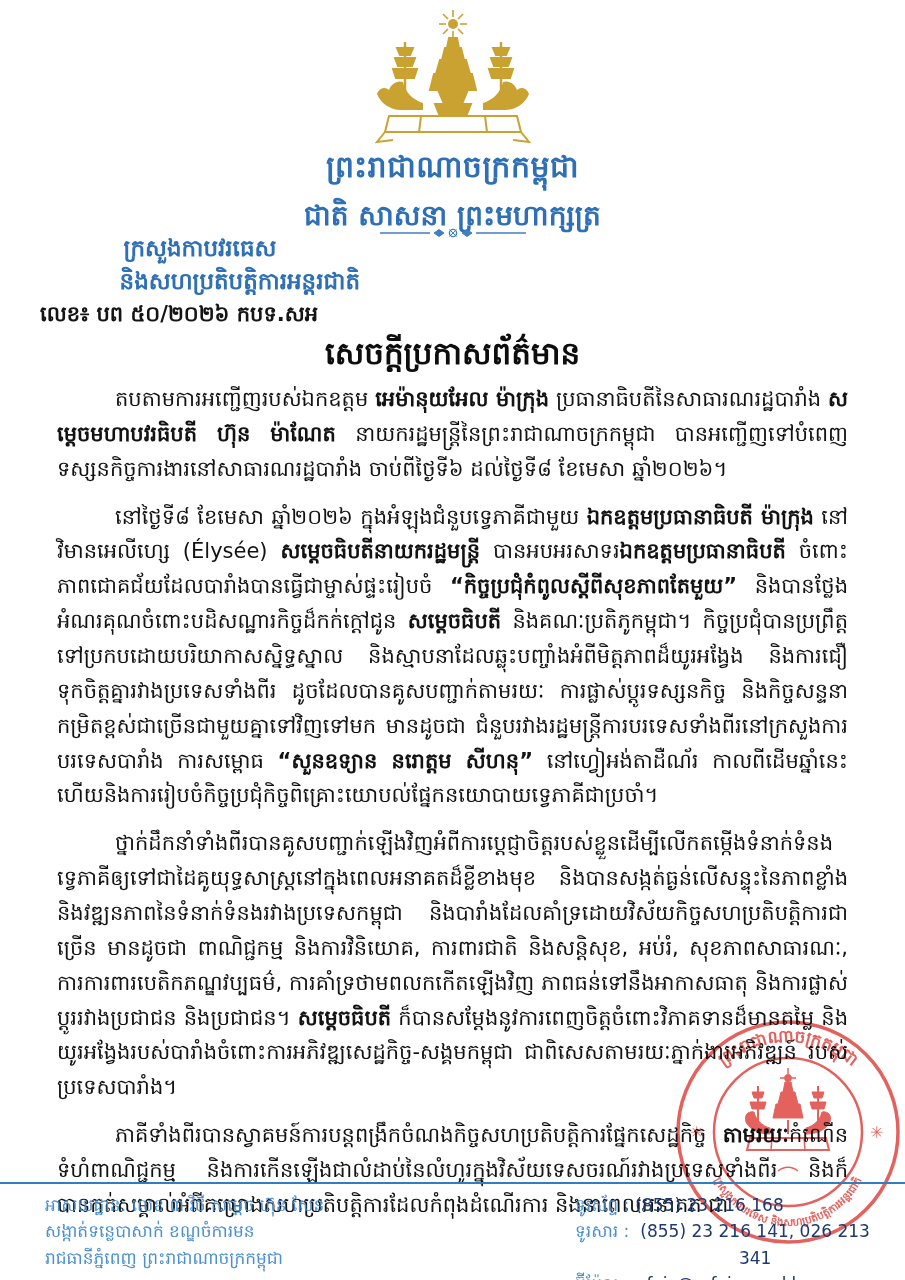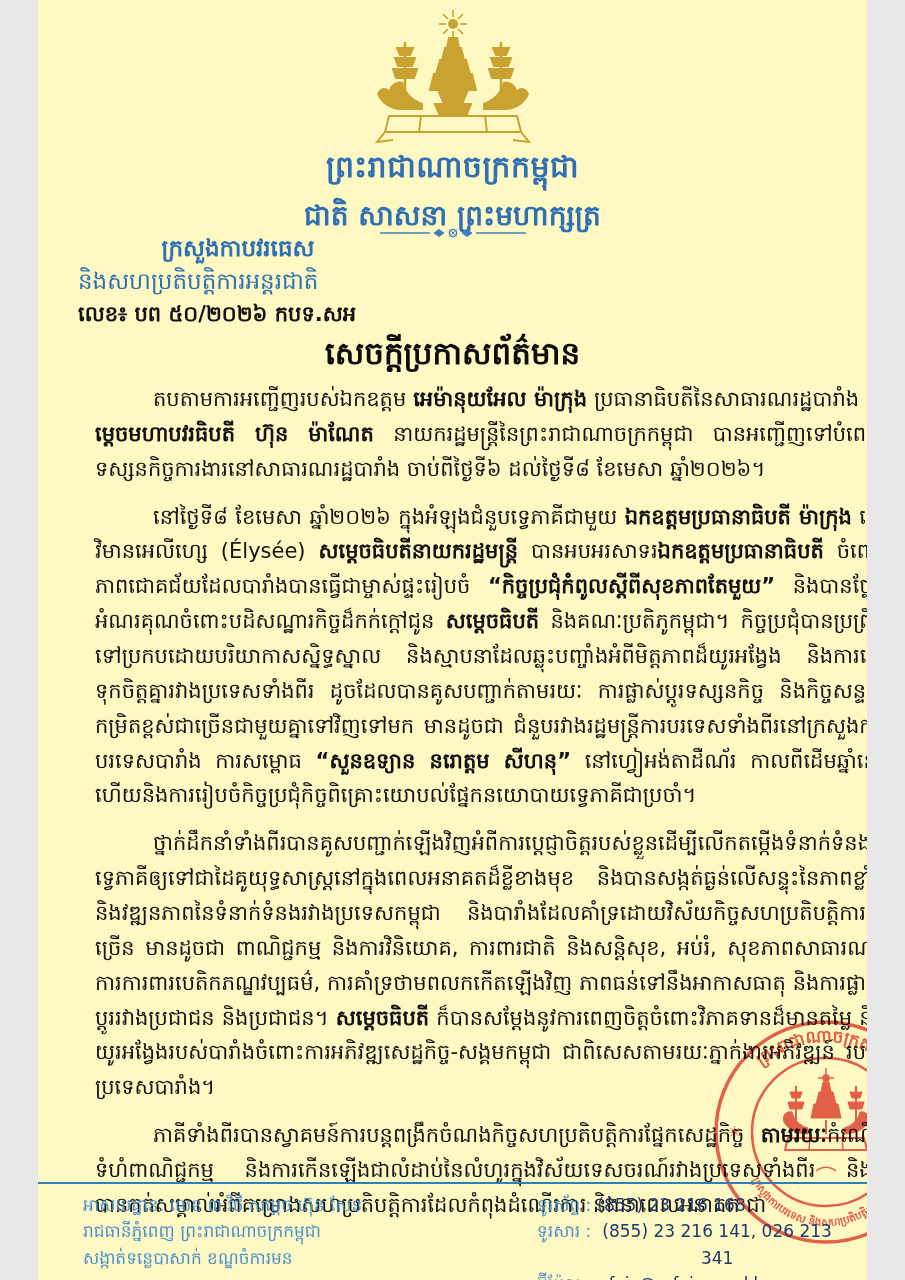--- a/index.html
+++ b/index.html
@@ -1,31 +1,31 @@
 <!DOCTYPE html>
 <html lang="km"><head>
 <meta charset="utf-8">
 <style>
   html,body{margin:0;padding:0;background:#e8e8e8;}
   .page{
-    position:relative;width:829px;height:1280px;margin:0 auto;
-    background:#fef9c3;overflow:hidden;
+    position:relative;width:905px;height:1280px;margin:0 auto;
+    background:#ffffff;overflow:hidden;
     font-family:"DejaVu Sans","Liberation Sans",sans-serif;
     color:#141414;
   }
   
   .emblem-wrap{position:absolute;top:8px;left:0;right:0;display:flex;justify-content:center;}
   .kingdom-title{position:absolute;top:148px;left:0;right:0;text-align:center;
     font-size:30px;font-weight:bold;color:#2f6fb5;letter-spacing:.5px;}
   .motto{position:absolute;top:198px;left:0;right:0;text-align:center;
     font-size:28px;font-weight:bold;color:#2f6fb5;}
   .divider-wrap{position:absolute;top:226px;left:0;right:0;display:flex;justify-content:center;}
   .ministry-block{position:absolute;top:232px;left:40px;width:320px;line-height:1.45;}
   .ministry-line1{font-size:23px;font-weight:bold;color:#2f6fb5;text-align:center;}
-  .ministry-line2{font-size:23px;font-weight:normal;color:#2f6fb5;text-align:left;}
+  .ministry-line2{font-size:23px;font-weight:bold;color:#2f6fb5;text-align:right;}
   .doc-number{font-size:21px;font-weight:700;color:#141414;margin-top:0;}
   
   .doc-title{position:absolute;top:330px;left:0;right:0;text-align:center;
     font-size:31px;font-weight:bold;color:#0d0d0d;margin:4px;}
   
   .body-content{position:absolute;top:382px;left:57px;width:791px;}
   .para{margin:0 0 13px 0;font-size:21px;line-height:1.66;text-align:justify;
     text-indent:58px;color:#121212;}
   .para strong{font-weight:bold;}
   
@@ -171,22 +171,22 @@
         <path d="M106 155 C112 150 120 150 126 155" fill="none" stroke-width="1.5"></path>
       </g>
     </svg>
   </div>
 
   <div class="footer-rule"></div>
 
   <footer class="footer">
     <div class="footer-address">
       <div>អាសយដ្ឋាន: លេខ ៣ វិថី សម្តេច ហ៊ុន សែន</div>
+      <div>សង្កាត់ទន្លេបាសាក់ ខណ្ឌចំការមន</div>
       <div>រាជធានីភ្នំពេញ ព្រះរាជាណាចក្រកម្ពុជា</div>
-      <div>សង្កាត់ទន្លេបាសាក់ ខណ្ឌចំការមន</div>
     </div>
     <div class="footer-contacts">
       <div class="contact-row">
         <span class="contact-label">ទូរស័ព្ទ :</span>
         <span class="contact-value">(855) 23 216 168</span>
       </div>
       <div class="contact-row">
         <span class="contact-label">ទូរសារ :</span>
         <span class="contact-value">(855) 23 216 141, 026 213 341</span>
       </div>

